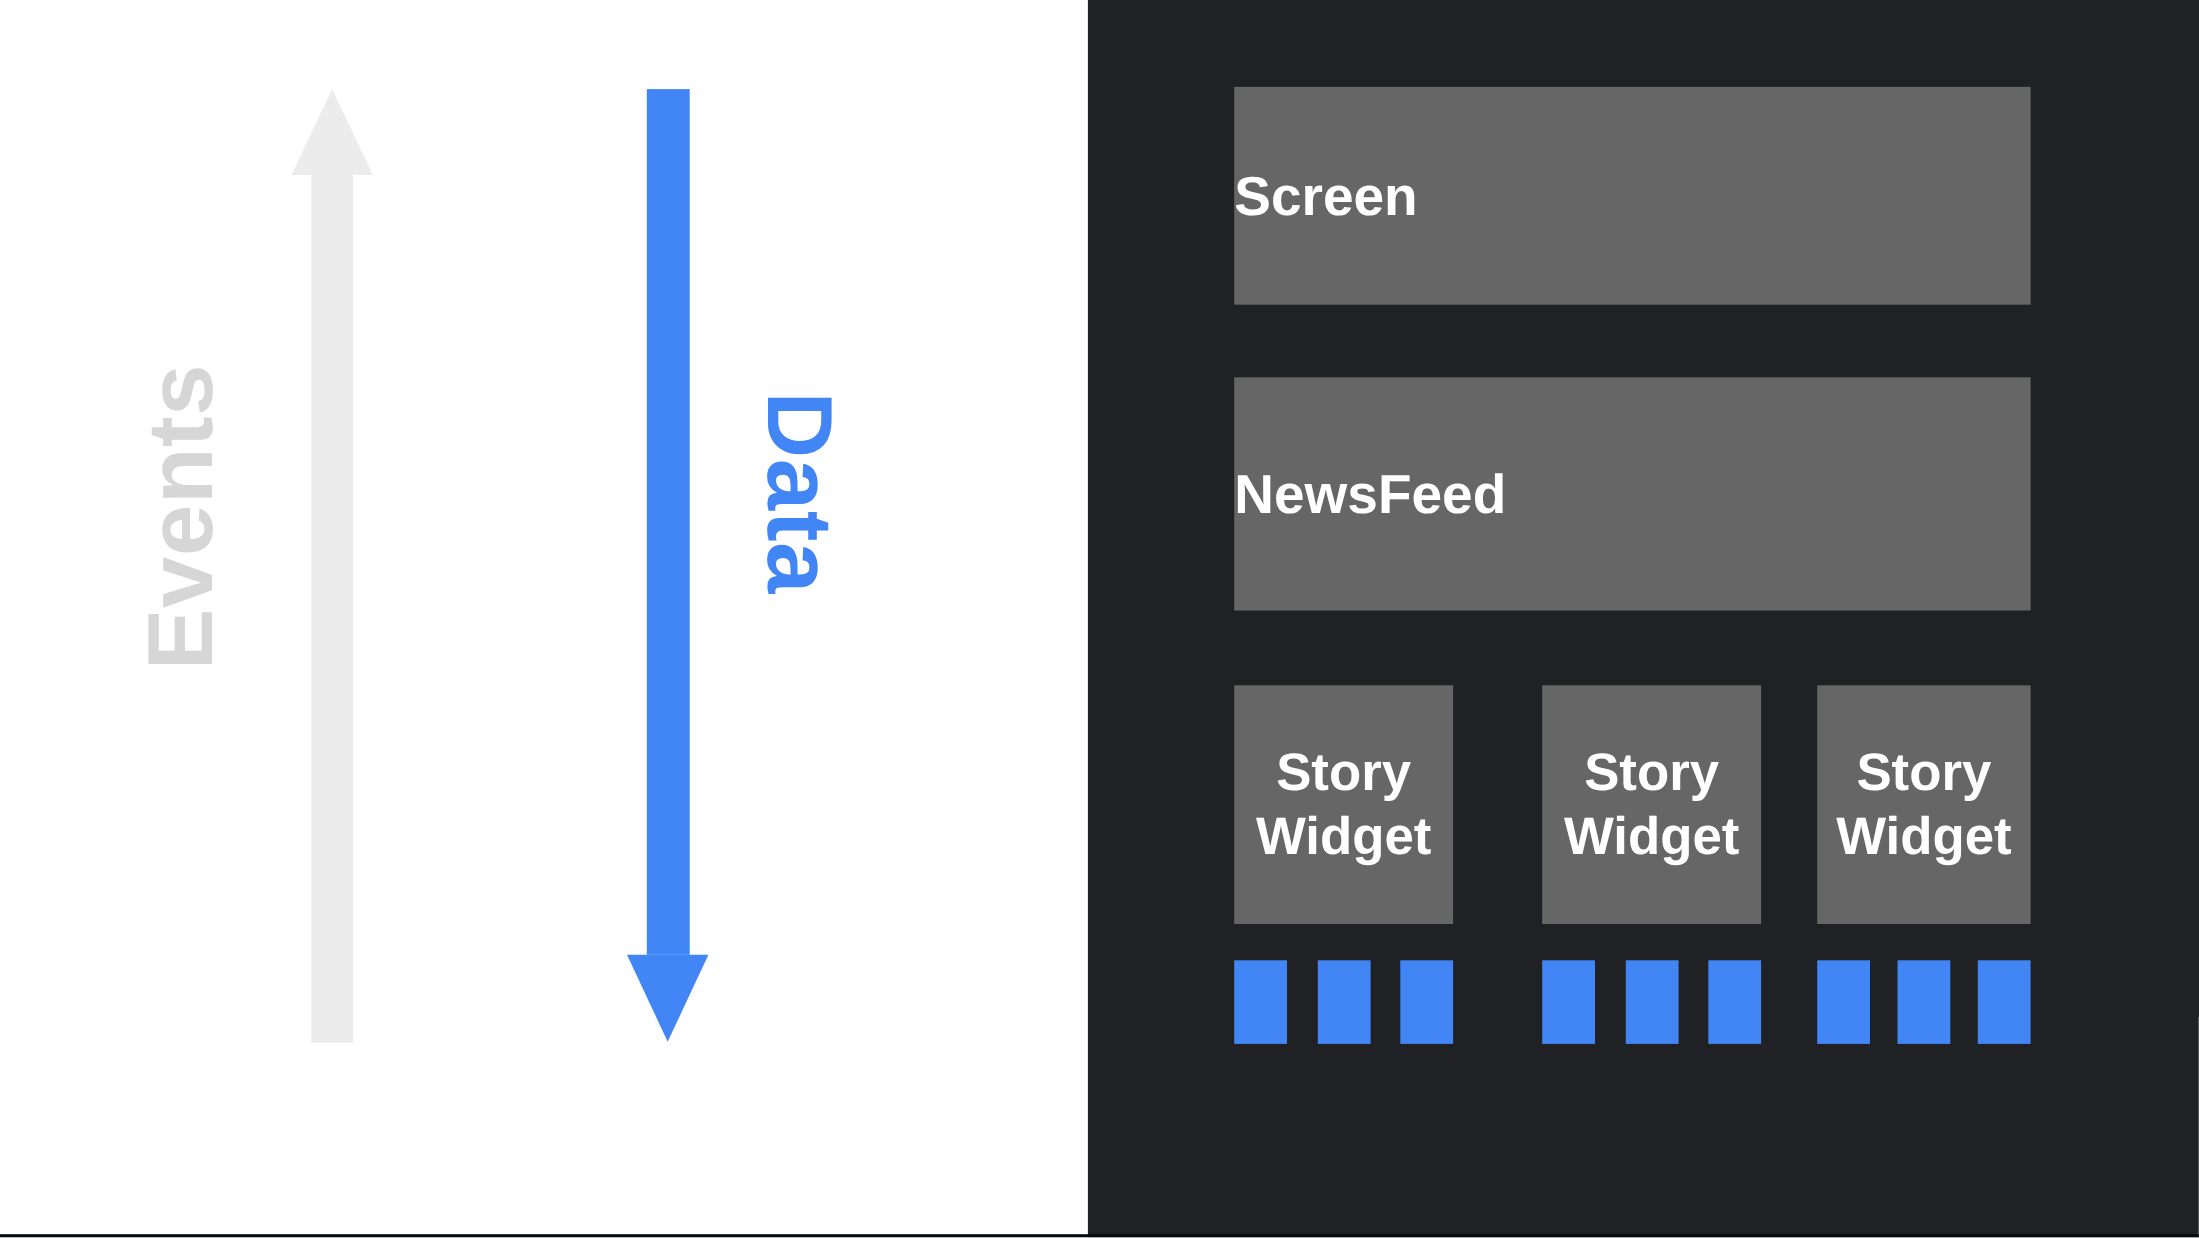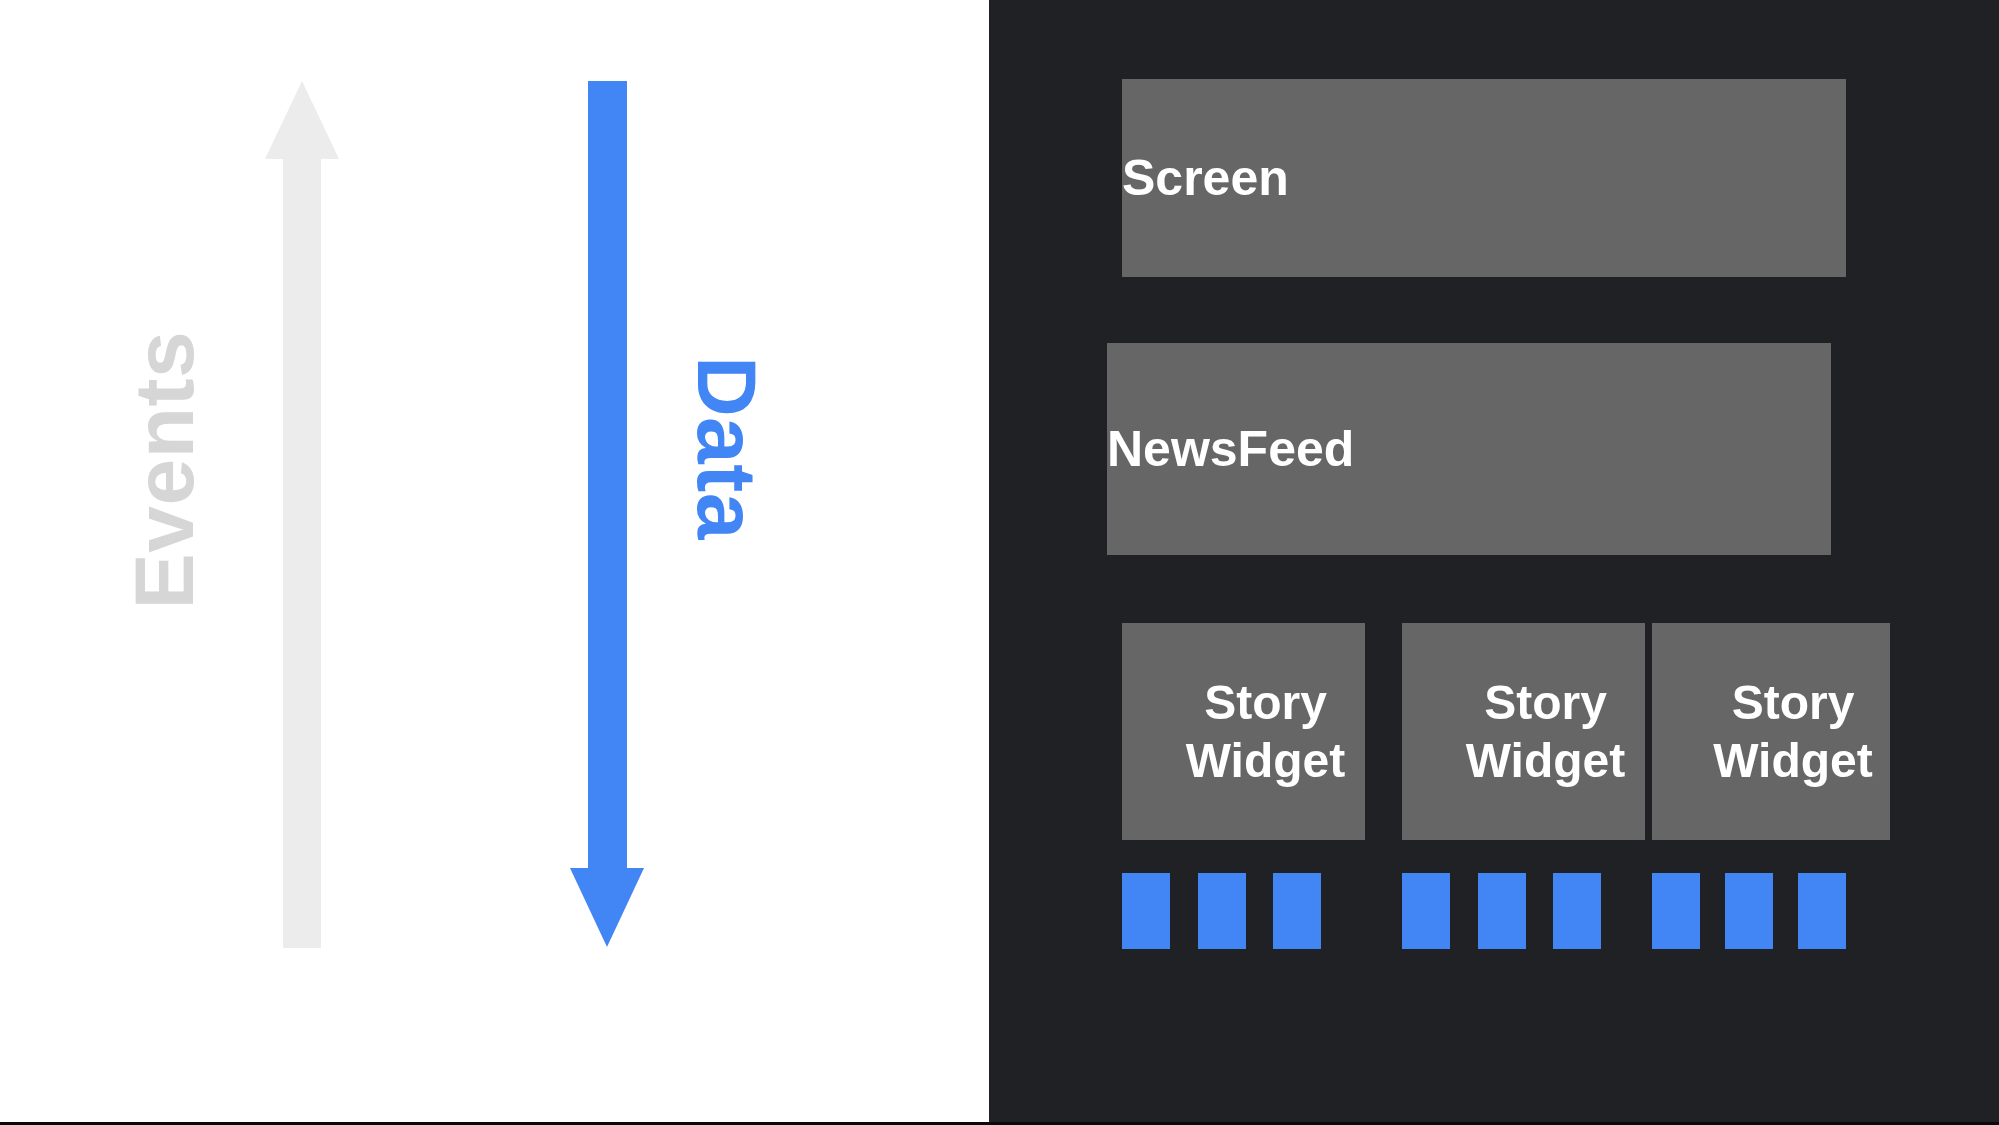--- a/index.html
+++ b/index.html
@@ -71,22 +71,22 @@
   .right{position:absolute;left:989px;top:0;width:1010px;height:1125px;background:var(--background-right);}
 
   .gbox{
     position:absolute;background:var(--box-gray);
     color:var(--label-white);
     display:flex;align-items:center;
     text-align:center;
     font-size:50px;font-weight:600;line-height:1.2;
   }
   .gbox.screen{left:133px;top:79px;width:724px;height:198px;}
-  .gbox.newsfeed{left:118px;top:343px;width:724px;height:212px;}
-  .gbox.widget{top:623px;height:217px;font-size:48px;padding-left:44px;}
+  .gbox.newsfeed{left:133px;top:343px;width:724px;height:212px;}
+  .gbox.widget{top:623px;height:217px;font-size:48px;}
   .gbox.w1{left:133px;width:199px;}
   .gbox.w2{left:413px;width:199px;}
   .gbox.w3{left:663px;width:194px;}
 
   .sq-group{
     position:absolute;top:873px;height:76px;
     display:flex;justify-content:space-between;
   }
   .sq-group.g1{left:133px;width:199px;}
   .sq-group.g2{left:413px;width:199px;}

